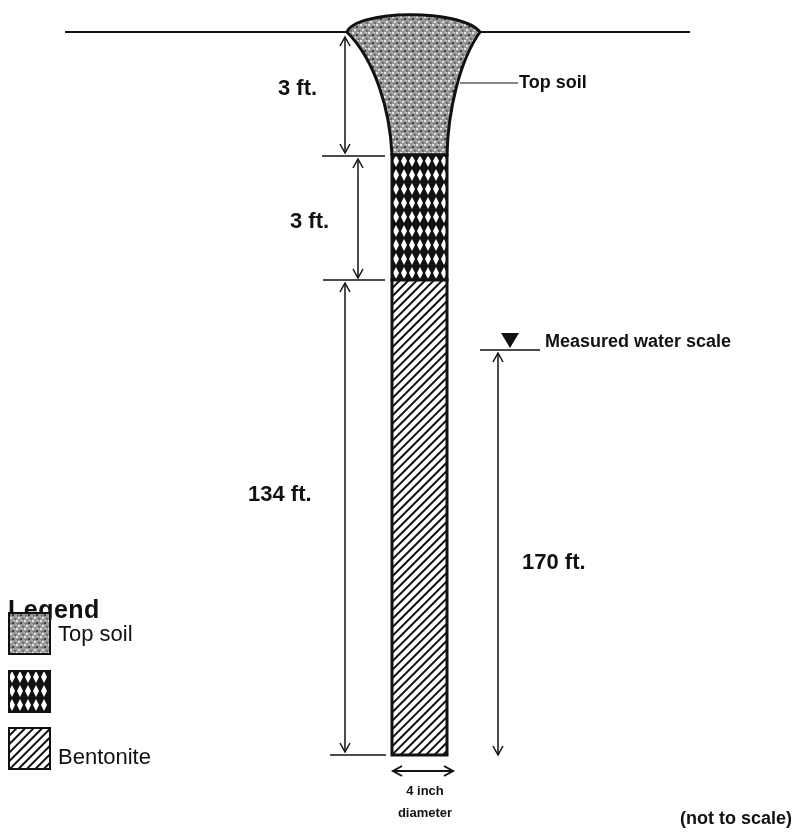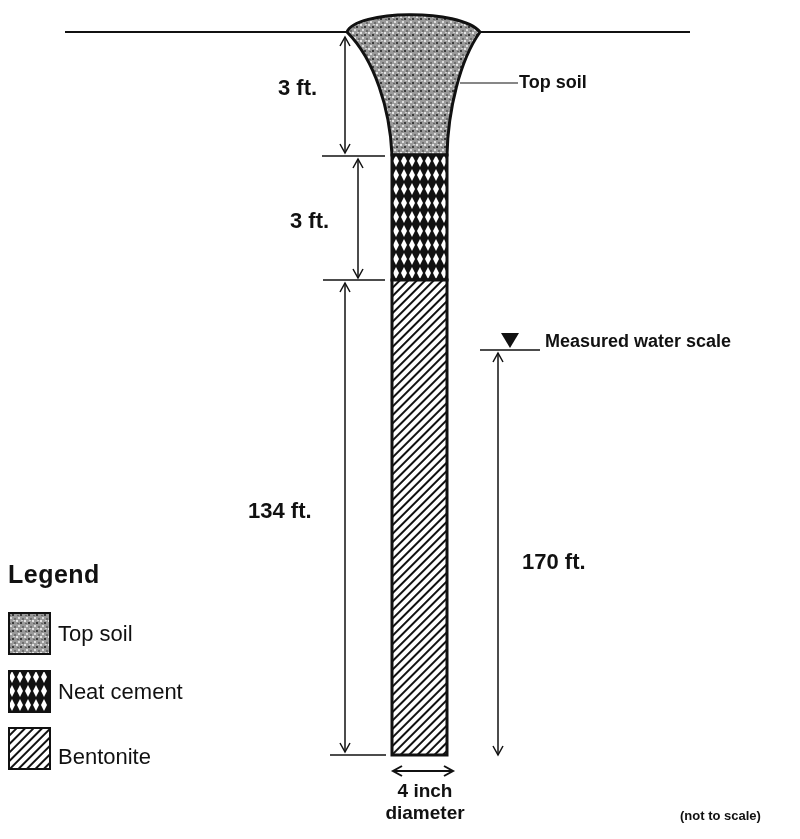--- a/index.html
+++ b/index.html
@@ -1,26 +1,26 @@
 <!DOCTYPE html>
 <html><head>
 <meta charset="utf-8">
 <style>
   html, body { margin: 0; padding: 0; background: #ffffff; }
   body { width: 800px; height: 839px; position: relative; overflow: hidden; font-family: "Liberation Sans", sans-serif; color: #111; }
   svg { position: absolute; left: 0; top: 0; }
   .lbl { position: absolute; font-family: "Liberation Sans", sans-serif; font-weight: bold; color: #111; white-space: nowrap; }
   .dim { font-size: 22px; }
   .callout { font-size: 18px; }
-  .legend-title { position: absolute; left: 8px; top: 560px; font-size: 25px; font-weight: 900; font-family: "Liberation Sans", sans-serif; letter-spacing: 0.5px; }
+  .legend-title { position: absolute; left: 8px; top: 595px; font-size: 25px; font-weight: 900; font-family: "Liberation Sans", sans-serif; letter-spacing: 0.5px; }
   .legend-item { position: absolute; left: 8px; display: flex; align-items: center; }
   .legend-swatch { width: 43px; height: 43px; border: 2px solid #111; box-sizing: border-box; margin-right: 7px; }
   .legend-label { font-size: 22px; font-family: "Liberation Sans", sans-serif; font-weight: normal; color: #111; }
-  .diam { position: absolute; left: 370px; top: 780px; width: 110px; text-align: center; font-weight: bold; font-size: 19px; line-height: 22px; }
-  .note { position: absolute; left: 680px; top: 808px; font-size: 13px; font-weight: bold; }
+  .diam { position: absolute; left: 370px; top: 780px; width: 110px; text-align: center; font-weight: bold; font-size: 13px; line-height: 22px; }
+  .note { position: absolute; left: 680px; top: 808px; font-size: 18px; font-weight: bold; }
 </style>
 </head>
 <body>
 
 <svg width="800" height="839" viewBox="0 0 800 839">
   <defs>
     <pattern id="stipple" width="8" height="8" patternUnits="userSpaceOnUse">
       <rect width="8" height="8" fill="#9a9a9a"></rect>
       <circle cx="1" cy="1" r="1" fill="#fff"></circle>
       <circle cx="5" cy="3" r="1.1" fill="#222"></circle>
@@ -82,21 +82,21 @@
 
   <g>
     <line x1="394" y1="771" x2="452" y2="771" stroke="#111" stroke-width="2"></line>
     <polyline points="402,766 393,771 402,776" fill="none" stroke="#111" stroke-width="2"></polyline>
     <polyline points="444,766 453,771 444,776" fill="none" stroke="#111" stroke-width="2"></polyline>
   </g>
 </svg>
 
 <div class="lbl dim" style="left:278px; top:75px;">3 ft.</div>
 <div class="lbl dim" style="left:290px; top:208px;">3 ft.</div>
-<div class="lbl dim" style="left:248px; top:481px;margin-top:17px;">134 ft.</div>
+<div class="lbl dim" style="left:248px; top:481px;">134 ft.</div>
 <div class="lbl dim" style="left:522px; top:549px;">170 ft.</div>
 
 <div class="lbl callout" style="left:519px; top:72px;">Top soil</div>
 <div class="lbl callout" style="left:545px; top:331px;">Measured water scale</div>
 
 <div class="diam">
   <div>4 inch</div>
   <div>diameter</div>
 </div>
 
@@ -108,21 +108,20 @@
   <svg class="legend-swatch" width="43" height="43" style="position:static; border:none;">
     <rect x="1" y="1" width="41" height="41" fill="url(#stipple)" stroke="#111" stroke-width="2"></rect>
   </svg>
   <span class="legend-label">Top soil</span>
 </div>
 
 <div class="legend-item" style="top:670px;">
   <svg class="legend-swatch" width="43" height="43" style="position:static; border:none;">
     <rect x="1" y="1" width="41" height="41" fill="url(#diamond)" stroke="#111" stroke-width="2"></rect>
   </svg>
-  <span class="legend-label">Neat cement</span>
 </div>
 
 <div class="legend-item" style="top:727px;align-items:flex-end;">
   <svg class="legend-swatch" width="43" height="43" style="position:static; border:none;">
     <rect x="1" y="1" width="41" height="41" fill="url(#hatch)" stroke="#111" stroke-width="2"></rect>
   </svg>
   <span class="legend-label">Bentonite</span>
 </div>
 
 </body></html>

